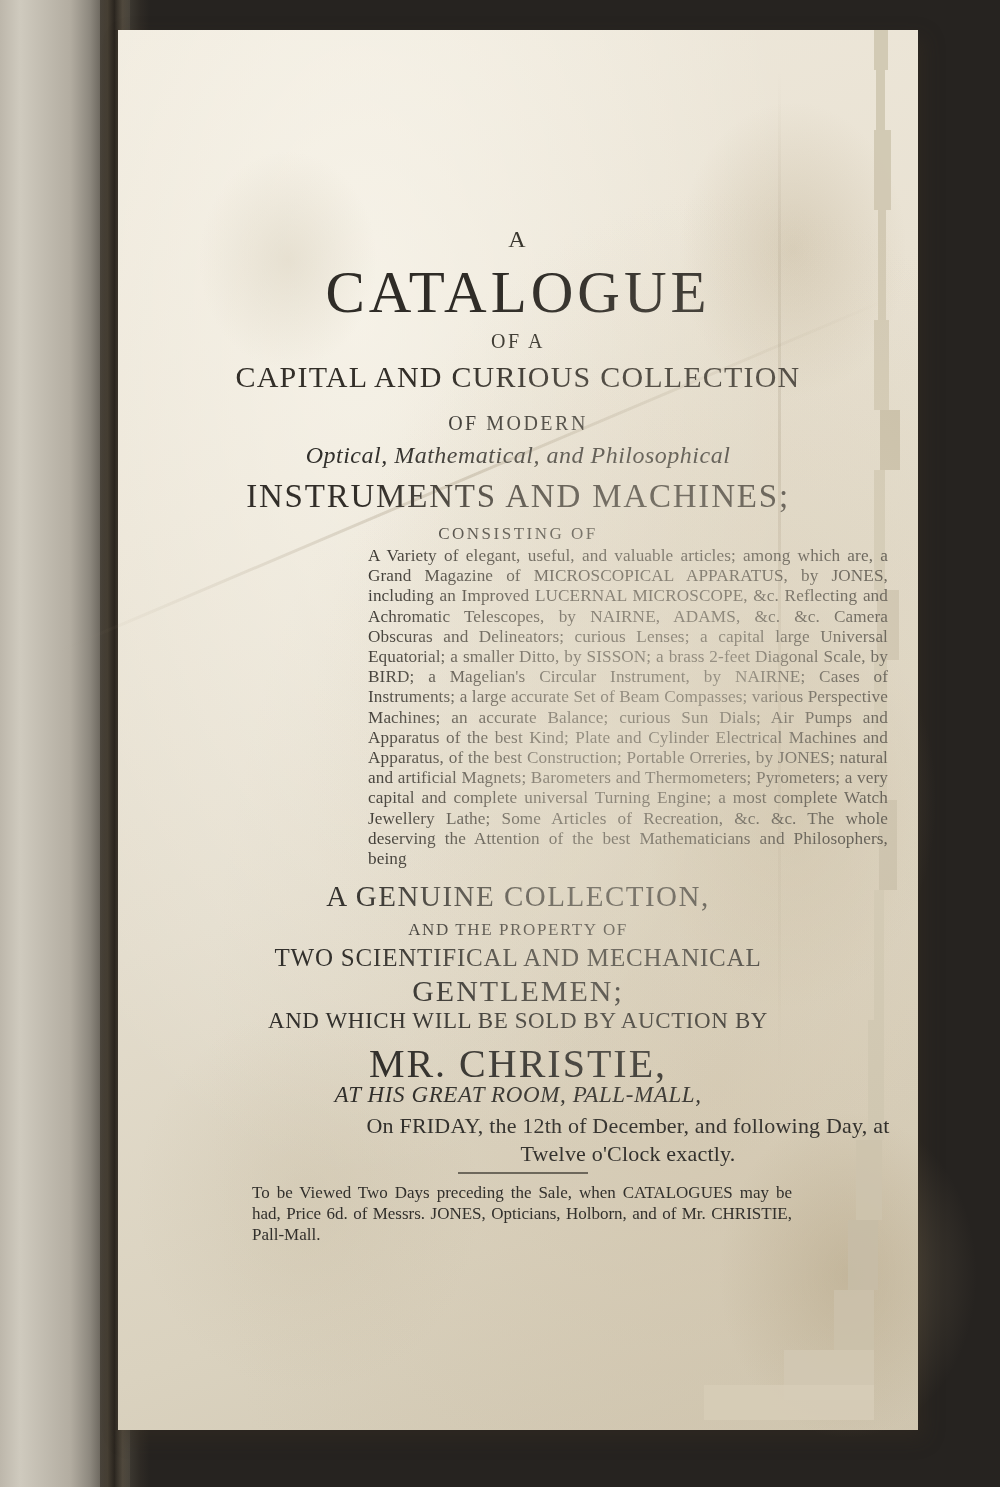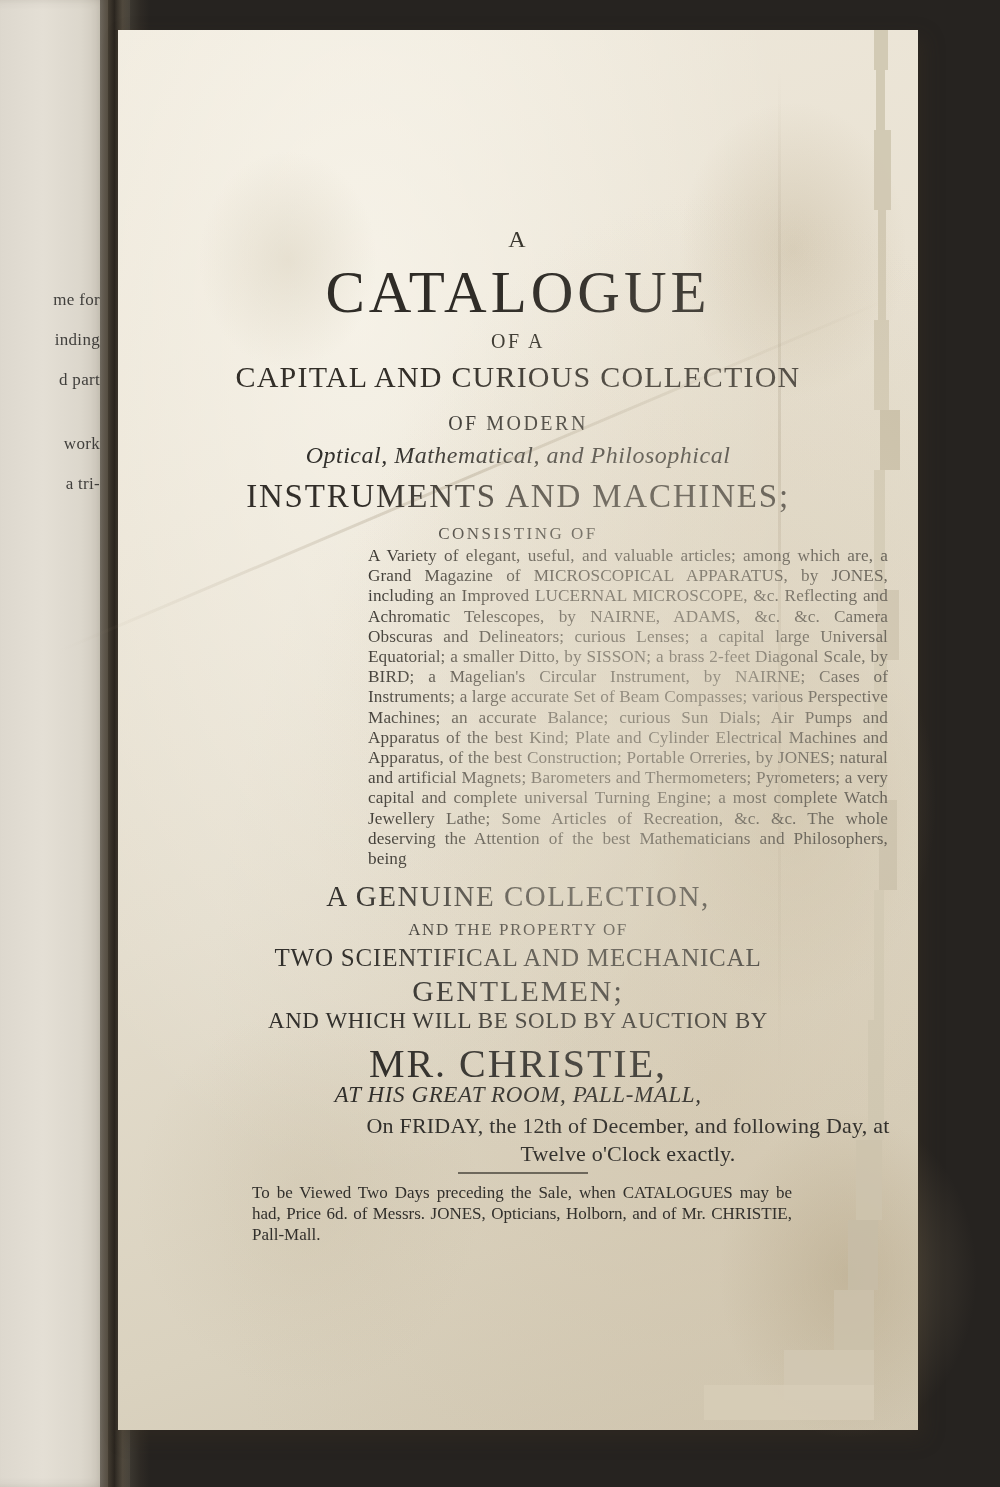--- a/index.html
+++ b/index.html
@@ -251,30 +251,20 @@
     mix-blend-mode: normal;
   }
 </style>
 </head>
 <body>
 
 <div id="page">
 
   <div class="bg-dark"></div>
 
-  <div class="left-page">
-    <div class="left-page-text">
-      <div>me for</div>
-      <div>inding</div>
-      <div>d part</div>
-      <div class="lp-gap"></div>
-      <div>work</div>
-      <div>a tri-</div>
-    </div>
-  </div>
 
   <div class="gutter"></div>
 
   <div class="leaf">
 
     <div class="stain" style="left:560px;top:70px;width:230px;height:300px;background:radial-gradient(ellipse at center, rgba(176,158,124,0.30) 0%, rgba(176,158,124,0) 70%);"></div>
     <div class="stain" style="left:520px;top:560px;width:300px;height:420px;background:radial-gradient(ellipse at center, rgba(186,170,138,0.34) 0%, rgba(186,170,138,0) 70%);"></div>
     <div class="stain" style="left:20px;top:980px;width:340px;height:380px;background:radial-gradient(ellipse at center, rgba(198,186,160,0.30) 0%, rgba(198,186,160,0) 72%);"></div>
     <div class="stain" style="left:600px;top:1080px;width:260px;height:330px;background:radial-gradient(ellipse at center, rgba(170,152,118,0.38) 0%, rgba(170,152,118,0) 70%);"></div>
     <div class="stain" style="left:80px;top:120px;width:180px;height:220px;background:radial-gradient(ellipse at center, rgba(205,195,172,0.35) 0%, rgba(205,195,172,0) 70%);"></div>

